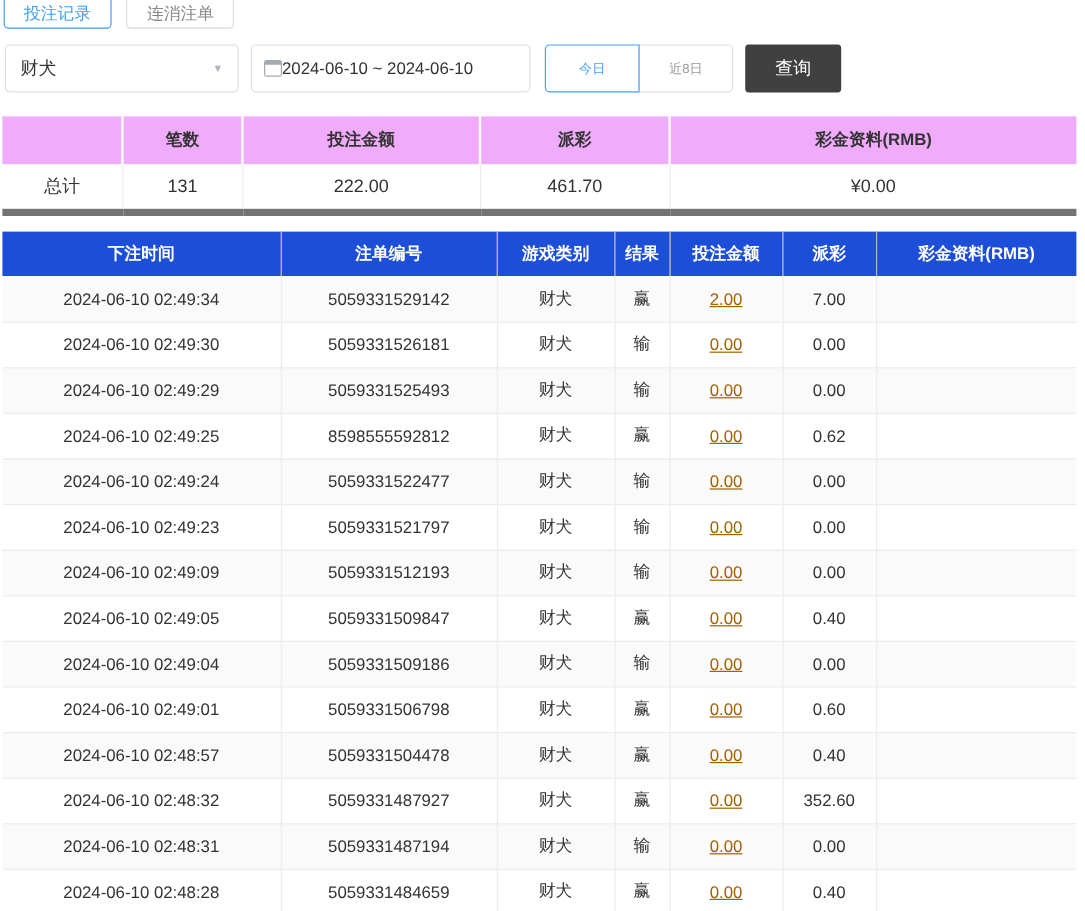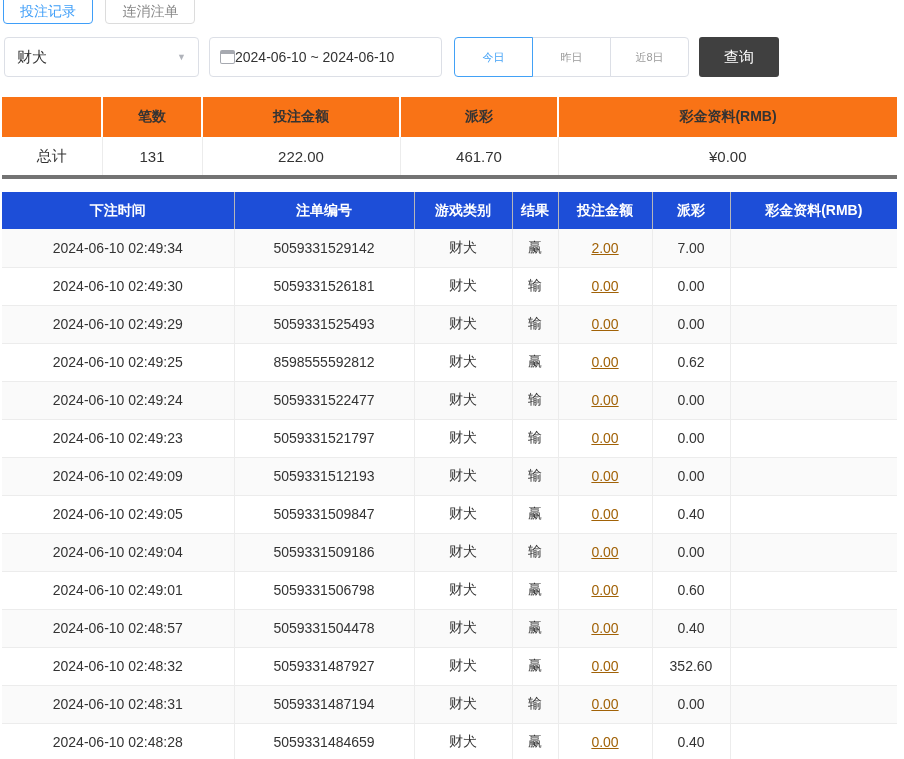--- a/index.html
+++ b/index.html
@@ -29,25 +29,25 @@
     font-size: 11px; color: #9a9a9a; cursor: pointer; margin-left: -1px; }
   .qbtn:first-child { margin-left: 0; border-radius: 4px 0 0 4px; }
   .qbtn:last-child { border-radius: 0 4px 4px 0; }
   .qbtn.active { color: #42a1f6; border-color: #42a1f6; position: relative; z-index: 1; }
   .search-btn { width: 80px; height: 40px; margin-left: 10px; background: #404040;
     color: #fff; border: none; border-radius: 3px; font-size: 15px; cursor: pointer; }
 
   
   table { border-collapse: collapse; table-layout: fixed; width: 895px; }
   .summary { margin: 20px 0 0 2px; }
-  .summary th { background: #f97316; height: 40px; font-size: 14px; font-weight: bold;
+  .summary th { background: #f0abfc; height: 40px; font-size: 14px; font-weight: bold;
     color: #333; border-right: 2px solid #fff; text-align: center; }
   .summary th:last-child { border-right: none; }
   .summary td { background: #fff; height: 40px; font-size: 15px; text-align: center;
-    border-bottom: 4px solid #737373; border-right: 1px solid #ececec; }
+    border-bottom: 6px solid #737373; border-right: 1px solid #ececec; }
   .summary td:last-child { border-right: none; }
 
   
   .main-table { margin: 13px 0 0 2px; }
   .main-table th { background: #1d4ed8; color: #fff; height: 37px; font-size: 14px;
     font-weight: bold; text-align: center; border-right: 1px solid #b6b6b9; }
   .main-table th:last-child { border-right: none; }
   .main-table td { height: 38px; text-align: center; font-size: 14px; color: #333;
     border-bottom: 1px solid #ececec; border-right: 1px solid #ececec; }
   .main-table td:last-child { border-right: none; }
@@ -66,21 +66,20 @@
   <div class="select">
     <span>财犬</span>
     <span class="caret">▼</span>
   </div>
   <div class="date-input">
     <span class="cal-icon"></span>
     <span>2024-06-10 ~ 2024-06-10</span>
   </div>
   <div class="btn-group">
     <button class="qbtn active">今日</button>
-    <button class="qbtn">昨日</button>
     <button class="qbtn">近8日</button>
   </div>
   <button class="search-btn">查询</button>
 </div>
 
 <table class="summary">
   <colgroup>
       <col style="width:100px">
       <col style="width:100px">
       <col style="width:198px">

